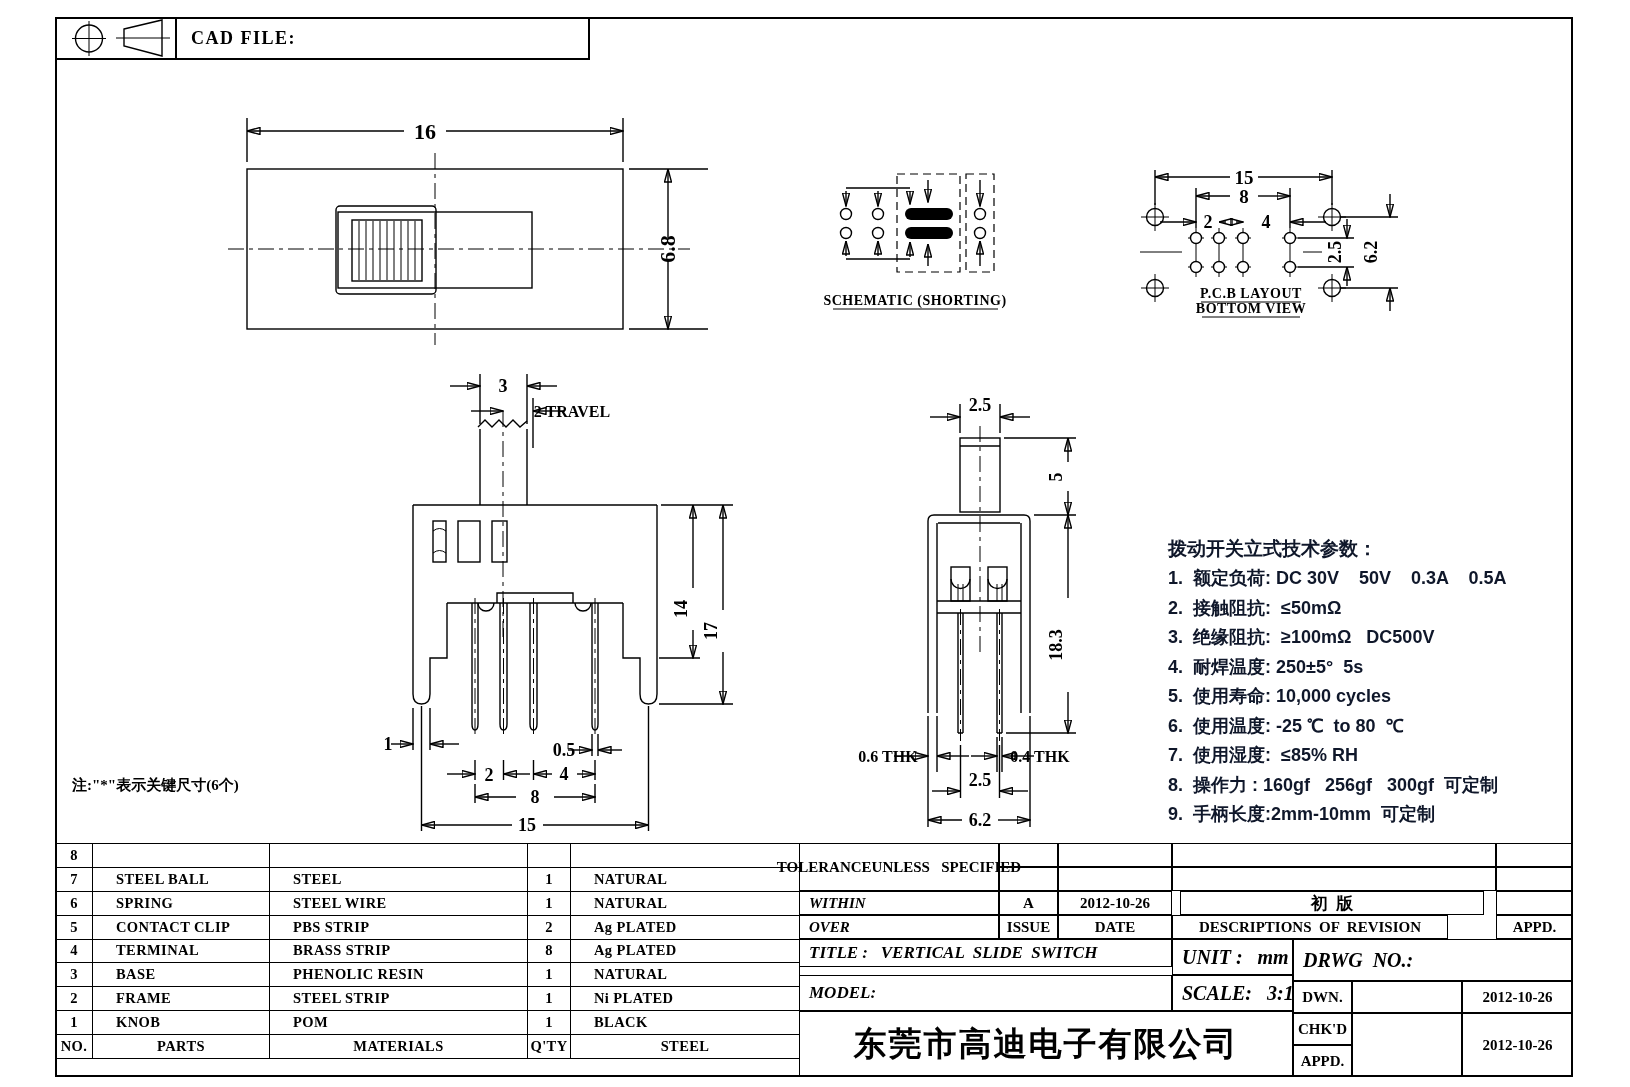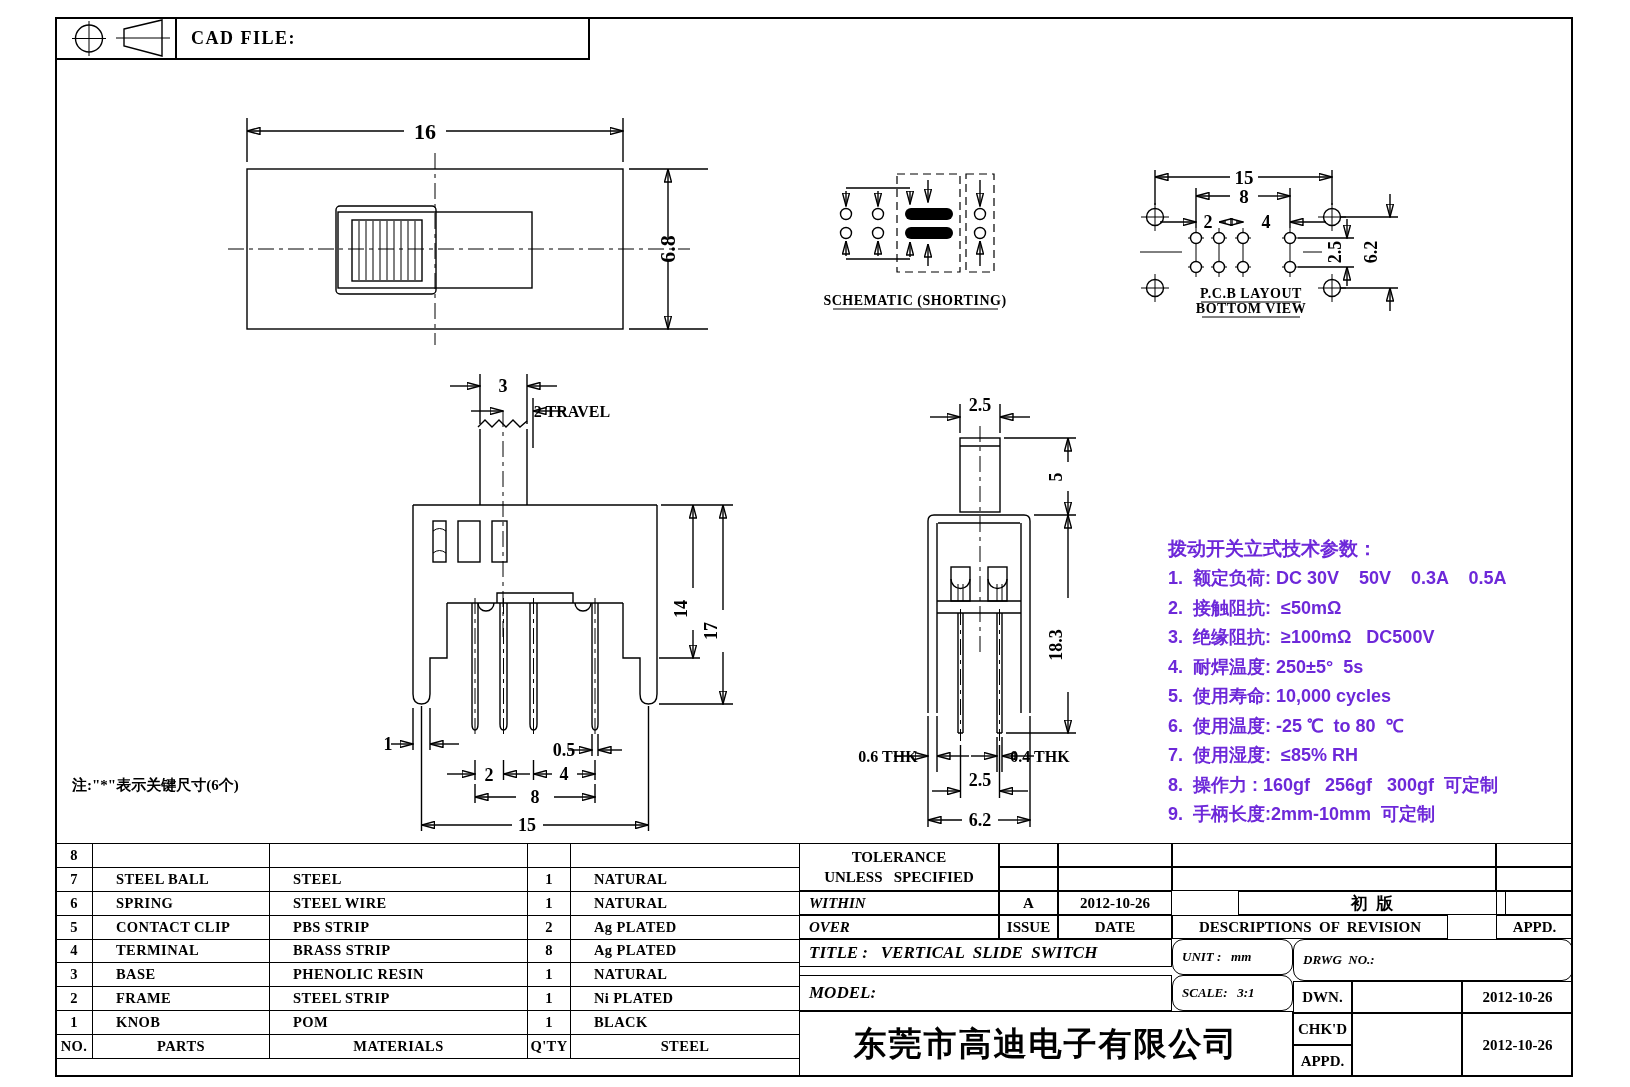--- a/index.html
+++ b/index.html
@@ -19,37 +19,37 @@
   svg.art .thin { stroke-width:1; }
   svg.art .cl  { stroke-dasharray:16 5 4 5; stroke-width:1; }
   svg.art .dsh { stroke-dasharray:8 5; stroke-width:1.2; }
   svg.art .blk { fill:#000; stroke:none; }
   svg.art .wcirc { fill:#fff; }
   svg.art text { font-family:"Liberation Serif",serif; font-weight:bold; fill:#000;
                  stroke:none; text-anchor:middle; }
   .d22{font-size:22px;} .d19{font-size:19px;} .d18{font-size:18px;} .d16{font-size:16px;}
   .cap{font-size:14px; letter-spacing:.5px;}
   .tech { position:absolute; left:1168px; top:534px; font-family:"Liberation Sans",sans-serif;
-          font-weight:bold; color:#6d28d9; }
+          font-weight:bold; color:#0f172a; }
   .tech .t { font-size:19px; line-height:30px; white-space:pre; }
   .tech .i { font-size:18px; line-height:29.5px; white-space:pre; }
   .note { position:absolute; left:72px; top:776px; font-size:15px; font-weight:bold; }
   table.parts { position:absolute; left:55px; top:843px; width:744px; height:216px;
                 border-collapse:collapse; table-layout:fixed; }
   table.parts td { border:1.8px solid #000; font-weight:bold; font-size:14.5px;
                    letter-spacing:.4px; padding:0 0 0 23px; white-space:nowrap; overflow:hidden; }
   table.parts td.c { text-align:center; padding:0; }
   .cell { position:absolute; border:1.7px solid #000; display:flex; align-items:center;
           justify-content:center; font-weight:bold; font-size:15px; background:transparent;
           white-space:pre; }
   .cell.left { justify-content:flex-start; padding-left:9px;font-style:italic; }
-  .cell.two { flex-direction:column; line-height:20px;text-align:center; }
+  .cell.two { flex-direction:row; line-height:20px;text-align:center; }
   .cell.big { font-family:Liberation Sans, sans-serif; font-size:33px; letter-spacing:2px; }
   .cell.t17 { font-size:17px; }
-  .cell.t16 { font-size:13px;border-radius:11px; }
+  .cell.t16 { font-size:20px; }
 </style>
 </head>
 <body>
 
 <div class="sheet">
 
   <div class="border"></div>
 
   <div class="hdrbox">
     <div class="sym"></div>
@@ -374,21 +374,21 @@
   <div class="cell" style="left:999px;top:867px;width:59px;height:24px"></div>
   <div class="cell" style="left:1058px;top:843px;width:114px;height:24px"></div>
   <div class="cell" style="left:1058px;top:867px;width:114px;height:24px"></div>
   <div class="cell" style="left:1172px;top:843px;width:324px;height:24px"></div>
   <div class="cell" style="left:1172px;top:867px;width:324px;height:24px"></div>
   <div class="cell" style="left:1496px;top:843px;width:77px;height:24px"></div>
   <div class="cell" style="left:1496px;top:867px;width:77px;height:24px"></div>
   <div class="cell left" style="left:799px;top:891px;width:200px;height:24px">WITHIN</div>
   <div class="cell" style="left:999px;top:891px;width:59px;height:24px">A</div>
   <div class="cell" style="left:1058px;top:891px;width:114px;height:24px">2012-10-26</div>
-  <div class="cell t17" style="left:1238px;top:891px;width:268px;height:24px">初  版</div>
+  <div class="cell t17" style="left:1180px;top:891px;width:304px;height:24px">初  版</div>
   <div class="cell" style="left:1496px;top:891px;width:77px;height:24px"></div>
   <div class="cell left" style="left:799px;top:915px;width:200px;height:24px">OVER</div>
   <div class="cell" style="left:999px;top:915px;width:59px;height:24px">ISSUE</div>
   <div class="cell" style="left:1058px;top:915px;width:114px;height:24px">DATE</div>
   <div class="cell" style="left:1172px;top:915px;width:276px;height:24px">DESCRIPTIONS  OF  REVISION</div>
   <div class="cell" style="left:1496px;top:915px;width:77px;height:24px">APPD.</div>
   <div class="cell left t17" style="left:799px;top:939px;width:373px;height:28px">TITLE :   VERTICAL  SLIDE  SWITCH</div>
   <div class="cell left t16" style="left:1172px;top:939px;width:121px;height:36px">UNIT :   mm</div>
   <div class="cell left t16" style="left:1293px;top:939px;width:280px;height:42px">DRWG  NO.:</div>
   <div class="cell left t17" style="left:799px;top:975px;width:373px;height:36px">MODEL:</div>

